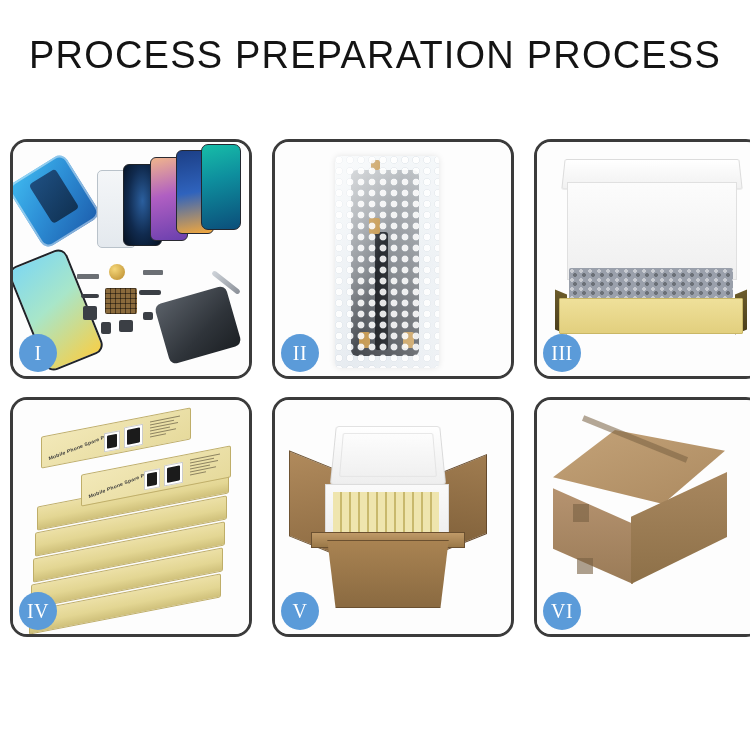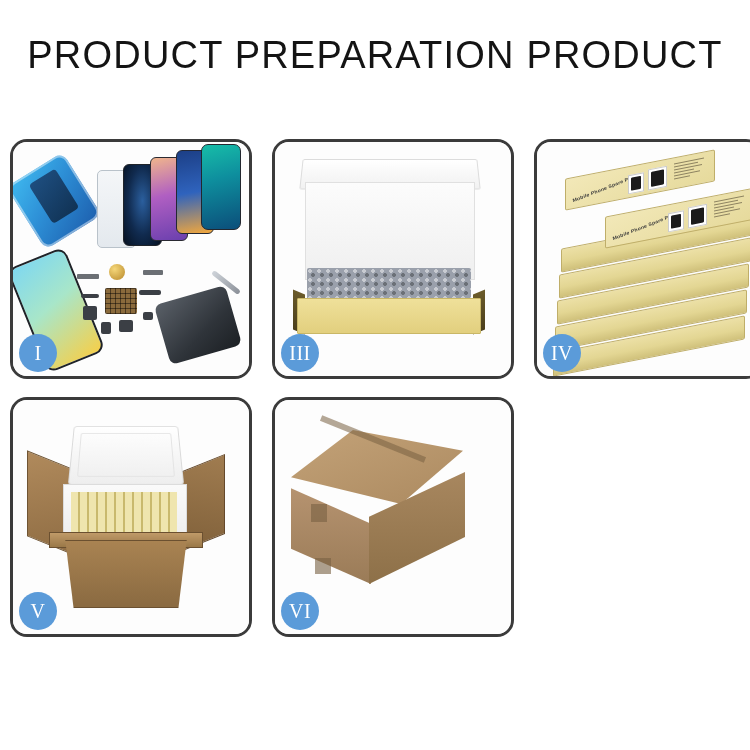--- a/index.html
+++ b/index.html
@@ -239,21 +239,21 @@
     background:rgba(120,96,66,.6);}
   .c-tape2{position:absolute;left:40px;top:158px;width:16px;height:16px;
     background:rgba(120,96,66,.6);}
 </style>
 </head>
 <body>
 
 <div class="page">
 
   <div class="header">
-    <div class="title">PRODUCT PREPARATION PRODUCT</div>
+    <div class="title">PROCESS PREPARATION PROCESS</div>
   </div>
 
   <div class="grid">
 
     <div class="panel">
       <div class="stage p1">
         <div class="ph a"></div>
         <div class="ph glass"></div>
         <div class="ph b"></div>
         <div class="ph c"></div>
@@ -269,20 +269,35 @@
         <div class="flex-c" style="left:70px;top:164px;width:14px;height:14px;"></div>
         <div class="flex-c" style="left:88px;top:180px;width:10px;height:12px;"></div>
         <div class="flex-c" style="left:106px;top:178px;width:14px;height:12px;"></div>
         <div class="flex-c" style="left:126px;top:148px;width:22px;height:5px;"></div>
         <div class="flex-c" style="left:130px;top:170px;width:10px;height:8px;"></div>
         <div class="tool"></div>
       </div>
       <div class="badge">I</div>
     </div>
 
+    <div class="panel">
+      <div class="stage">
+        <div class="bubble-bag">
+          <div class="inner-part"></div>
+          <div class="cable"></div>
+          <div class="conn" style="left:34px;top:62px;"></div>
+          <div class="conn" style="left:24px;top:176px;"></div>
+          <div class="conn" style="left:68px;top:176px;"></div>
+          <div class="conn" style="left:36px;top:4px;width:9px;height:10px;"></div>
+          <div class="bubbles"></div>
+          <div class="sheen"></div>
+        </div>
+      </div>
+      <div class="badge">II</div>
+    </div>
 
     <div class="panel">
       <div class="stage">
         <div class="box3-lid"></div>
         <div class="box3-back"></div>
         <div class="box3-left"></div>
         <div class="box3-right"></div>
         <div class="box3-foam"></div>
         <div class="box3-front"></div>
       </div>

